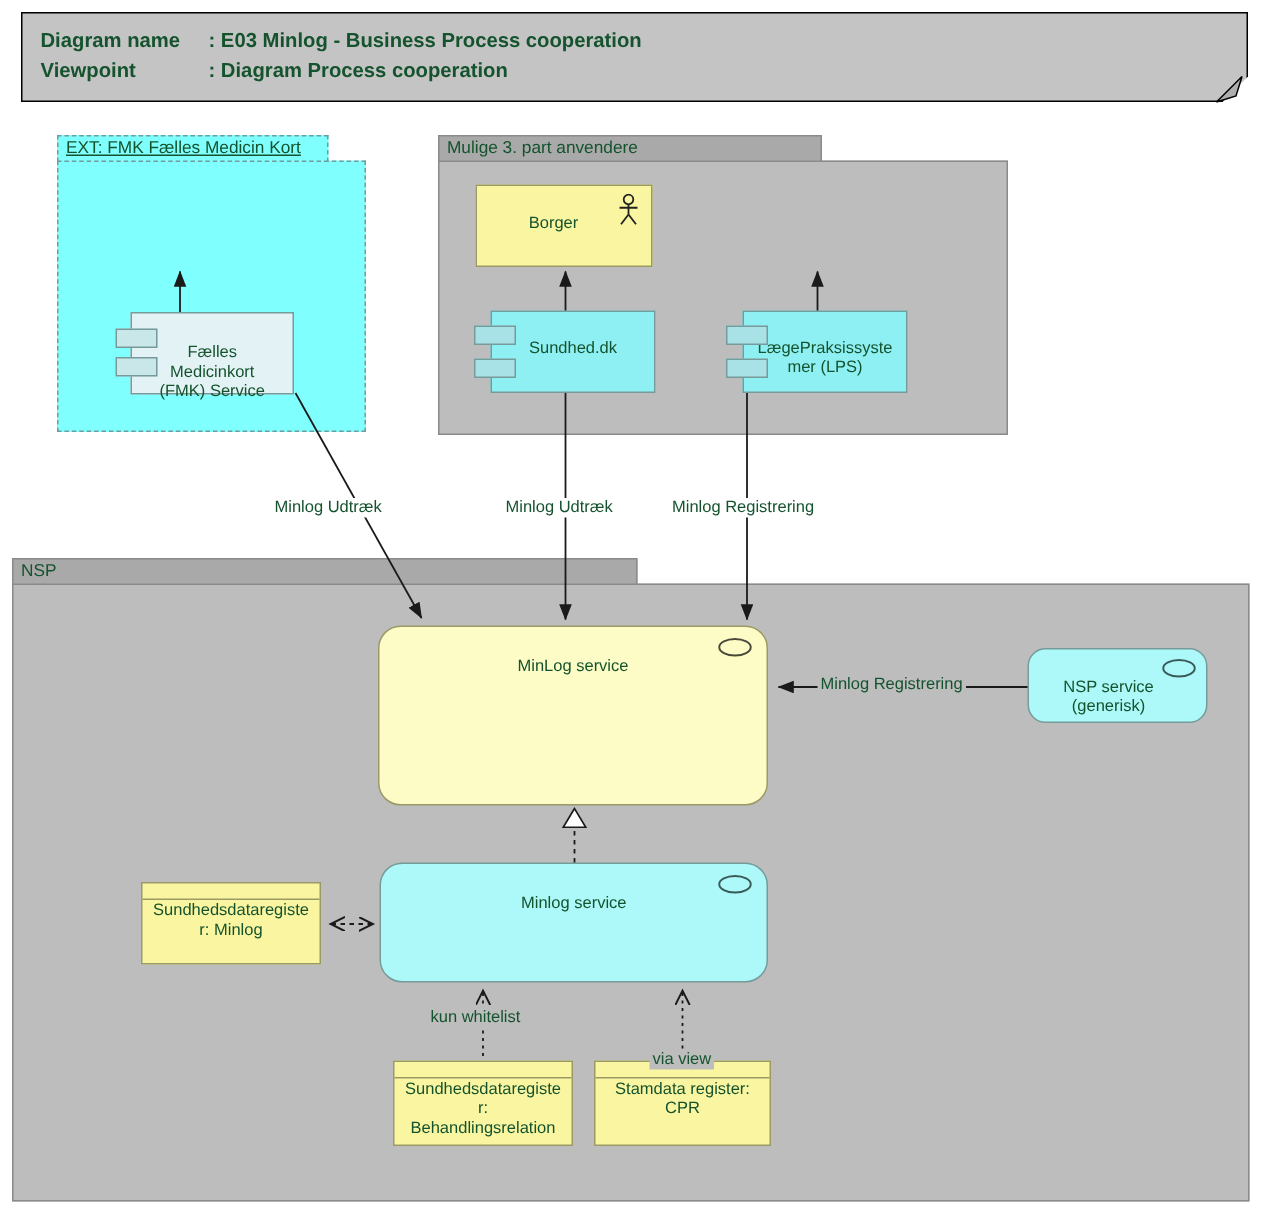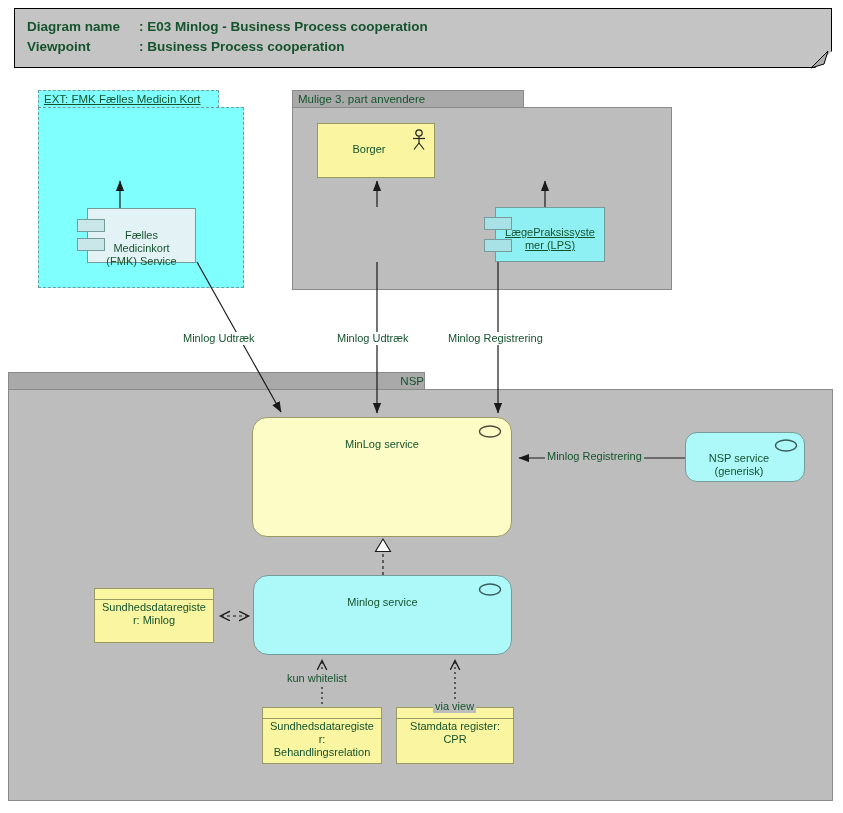--- a/index.html
+++ b/index.html
@@ -53,38 +53,38 @@
 </head>
 <body>
 
 <div class="canvas">
 
   <div class="titlebox">
     <div class="titlerow">
       <span>Diagram name</span><span>: E03 Minlog - Business Process cooperation</span>
     </div>
     <div class="titlerow">
-      <span>Viewpoint</span><span>: Business Process cooperation</span>
+      <span>Viewpoint</span><span>: Diagram Process cooperation</span>
     </div>
   </div>
   <svg class="fold" style="right:14px;top:50px;" width="19" height="19">
     <polygon points="1,18 18,1 14,14" fill="#aeaeae" stroke="#000" stroke-width="1"></polygon>
   </svg>
 
   <div class="grp ext" style="left:38px;top:90px;width:206px;height:198px;">
     <div class="grp-body"></div>
     <div class="grp-tab" style="width:181px;text-decoration:underline;">EXT: FMK Fælles Medicin Kort</div>
   </div>
 
   <div class="grp gray" style="left:292px;top:90px;width:380px;height:200px;">
     <div class="grp-body"></div>
-    <div class="grp-tab" style="width:232px;">Mulige 3. part anvendere</div>
-  </div>
-
-  <div class="grp gray" style="left:8px;top:372px;width:825px;height:429px;text-align:right;">
+    <div class="grp-tab" style="width:256px;">Mulige 3. part anvendere</div>
+  </div>
+
+  <div class="grp gray" style="left:8px;top:372px;width:825px;height:429px;">
     <div class="grp-body"></div>
     <div class="grp-tab" style="width:417px;">NSP</div>
   </div>
 
 
   <div class="node palecomp" style="left:87px;top:208px;width:109px;height:55px;padding-top:7px;">
     <span>Fælles
 Medicinkort
 (FMK) Service</span>
     <div class="ctab" style="left:-11px;top:10px;"></div>
@@ -98,22 +98,27 @@
         <circle cx="8" cy="4" r="3.2"></circle>
           <line x1="8" y1="7.2" x2="8" y2="14"></line>
         <line x1="2" y1="9.5" x2="14" y2="9.5"></line>
         <line x1="8" y1="14" x2="3" y2="20.5"></line>
           <line x1="8" y1="14" x2="13" y2="20.5"></line>
       </g>
     </svg>
   </div>
 
 
-
-  <div class="node cyan" style="left:495px;top:207px;width:110px;height:55px;padding-top:5px;text-decoration:underline;">
+  <div class="node cyan" style="left:327px;top:207px;width:110px;height:55px;padding-top:5px;">
+    <span>Sundhed.dk</span>
+    <div class="ctab" style="left:-12px;top:9px;background:#A9E2E6;"></div>
+    <div class="ctab" style="left:-12px;top:31px;background:#A9E2E6;"></div>
+  </div>
+
+  <div class="node cyan" style="left:495px;top:207px;width:110px;height:55px;padding-top:5px;">
     <span>LægePraksissyste
 mer (LPS)</span>
     <div class="ctab" style="left:-12px;top:9px;background:#A9E2E6;"></div>
     <div class="ctab" style="left:-12px;top:31px;background:#A9E2E6;"></div>
   </div>
 
   <div class="node paleyellow rounded" style="left:252px;top:417px;width:260px;height:120px;padding-top:7px;">
     <span>MinLog service</span>
     <svg class="icon" style="right:9px;top:7px;" width="24" height="13">
       <ellipse cx="12" cy="6.5" rx="10.5" ry="5.5" fill="none" stroke="#4a4a3a" stroke-width="1.3"></ellipse>

